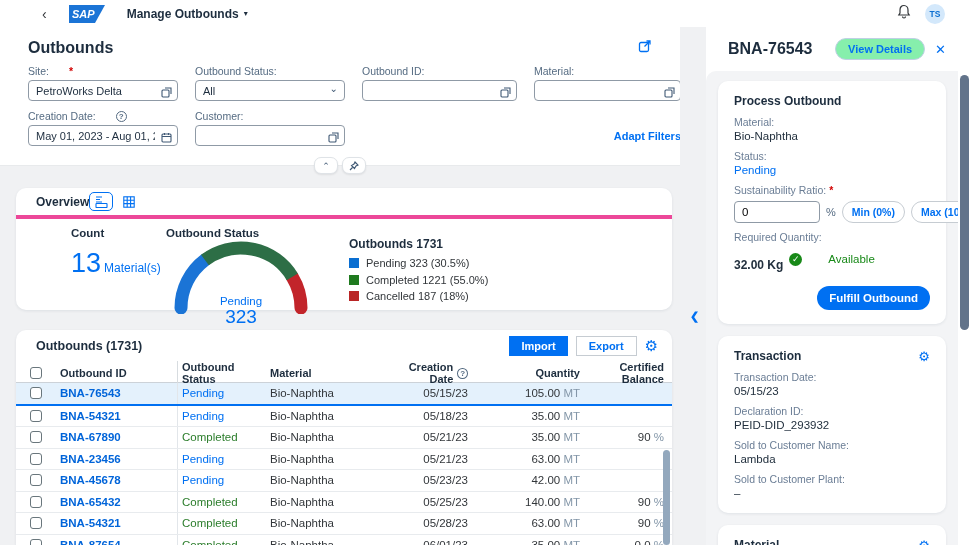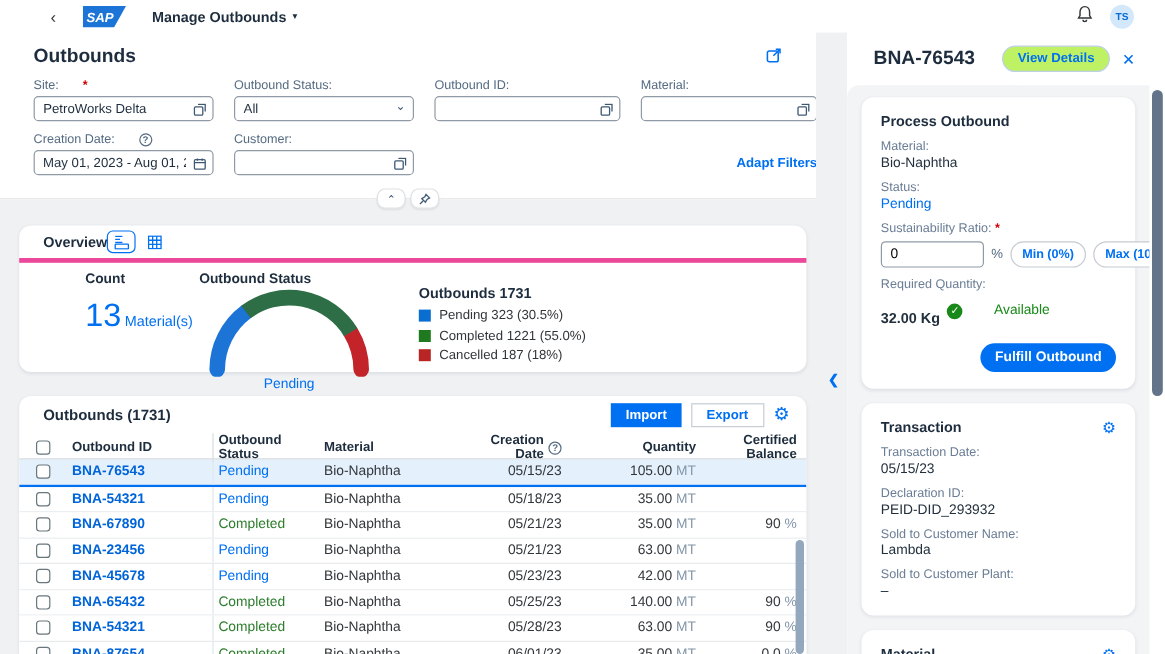--- a/index.html
+++ b/index.html
@@ -106,21 +106,21 @@
   
   .gap { position:absolute; top:27px; left:680px; width:26px; bottom:0; background:#f0f1f3; }
   .expand-ch { position:absolute; top:283px; left:10px; color:#0070f2; font-size:11px; font-weight:bold; cursor:pointer; }
 
   
   .panel { position:absolute; top:27px; left:706px; width:252px; bottom:0; background:#fff;
     display:flex; flex-direction:column; }
   .panel-head { height:44px; display:flex; align-items:center; padding:0 12px 0 22px; background:#fff; }
   .panel-title { font-size:16px; font-weight:bold; }
   .panel-head-actions { margin-left:auto; display:flex; align-items:center; gap:10px; }
-  .btn.viewdet { height:22px; border-radius:11px; border:1px solid #bfd0e4; color:#0070f2; background:#bef264; }
+  .btn.viewdet { height:22px; border-radius:11px; border:1px solid #bfd0e4; color:#0070f2; background:#86efac; }
   .close-x { color:#0070f2; font-size:13px; cursor:pointer; }
   .panel-body { flex:1; background:#f3f4f6; padding:10px 12px; overflow:hidden; border-top-left-radius:10px; }
   .pcard { background:#fff; border-radius:10px; box-shadow:0 1px 3px rgba(34,54,73,.09);
     padding:13px 16px 14px 16px; margin-bottom:12px; }
   .pcard-head { display:flex; align-items:center; justify-content:space-between; }
   .pcard-title { font-size:12px; font-weight:bold; }
   .pfield { margin-top:8px; }
   .plabel { font-size:10.5px; color:#6a7d95; display:flex; align-items:center; gap:3px; }
   .pvalue { font-size:11.5px; color:#22303e; margin-top:2px; }
   .pvalue.link { color:#0070f2; }
@@ -294,20 +294,21 @@
           <div class="gauge-blk">
             <div class="blk-label">Outbound Status</div>
             <div class="gauge-wrap">
               <svg width="150" height="82" viewBox="0 0 150 82">
                   <path d="M 15 75.99999999999999 A 60 60 0 0 1 38.92747114077028 28.05448236070405" fill="none" stroke="#1b74d6" stroke-width="13" stroke-linecap="round"></path>
                   <path d="M 126.26516427278932 44.82496299787398 A 60 60 0 0 1 135 76" fill="none" stroke="#c2242a" stroke-width="13" stroke-linecap="round"></path>
                   <path d="M 38.92747114077028 28.05448236070405 A 60 60 0 0 1 126.26516427278932 44.82496299787398" fill="none" stroke="#2d6e46" stroke-width="13" stroke-linecap="butt"></path>
                 </svg>
               <div class="gauge-center">
                 <div class="gl">Pending</div>
+                <div class="gv">323</div>
               </div>
             </div>
           </div>
           <div class="legend-blk">
             <div class="legend-title">Outbounds 1731</div>
             <div>
                 <div class="legend-item">
                   <span class="sq" style="background:#0a6ed1"></span>
                   <span>Pending 323 (30.5%)</span>
                 </div>

